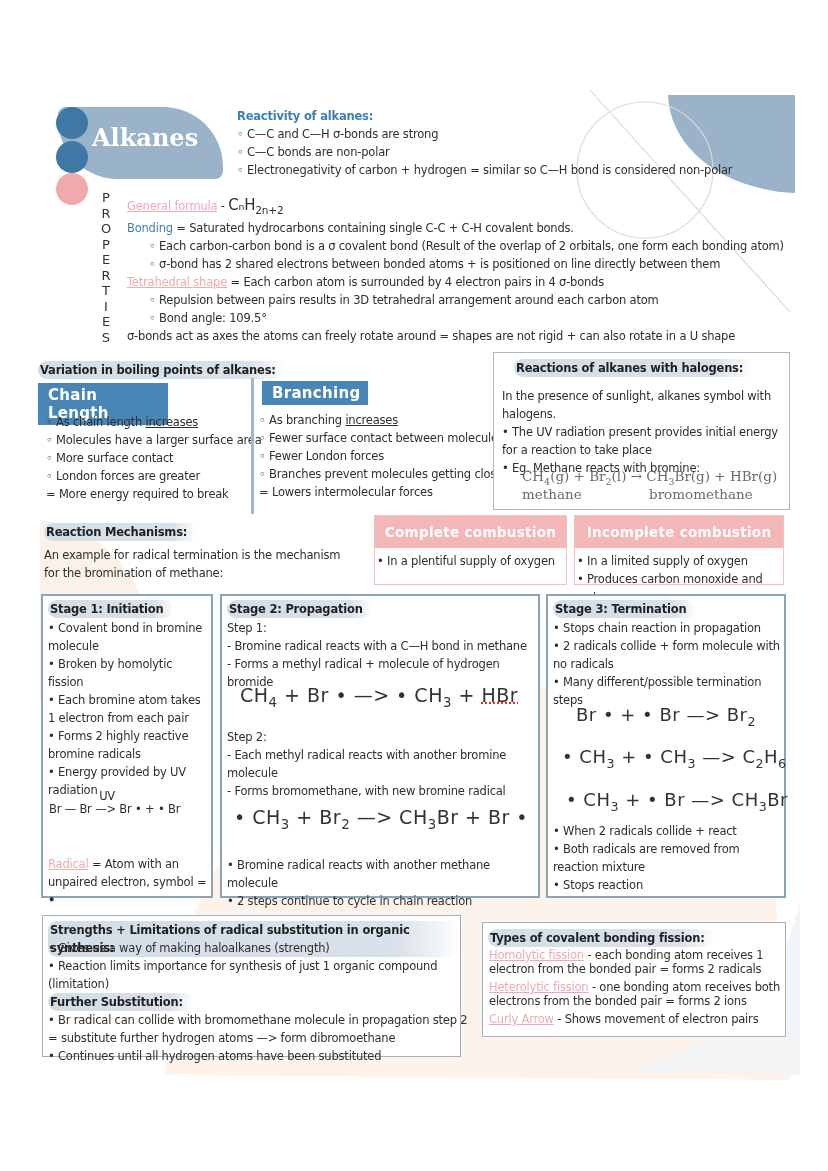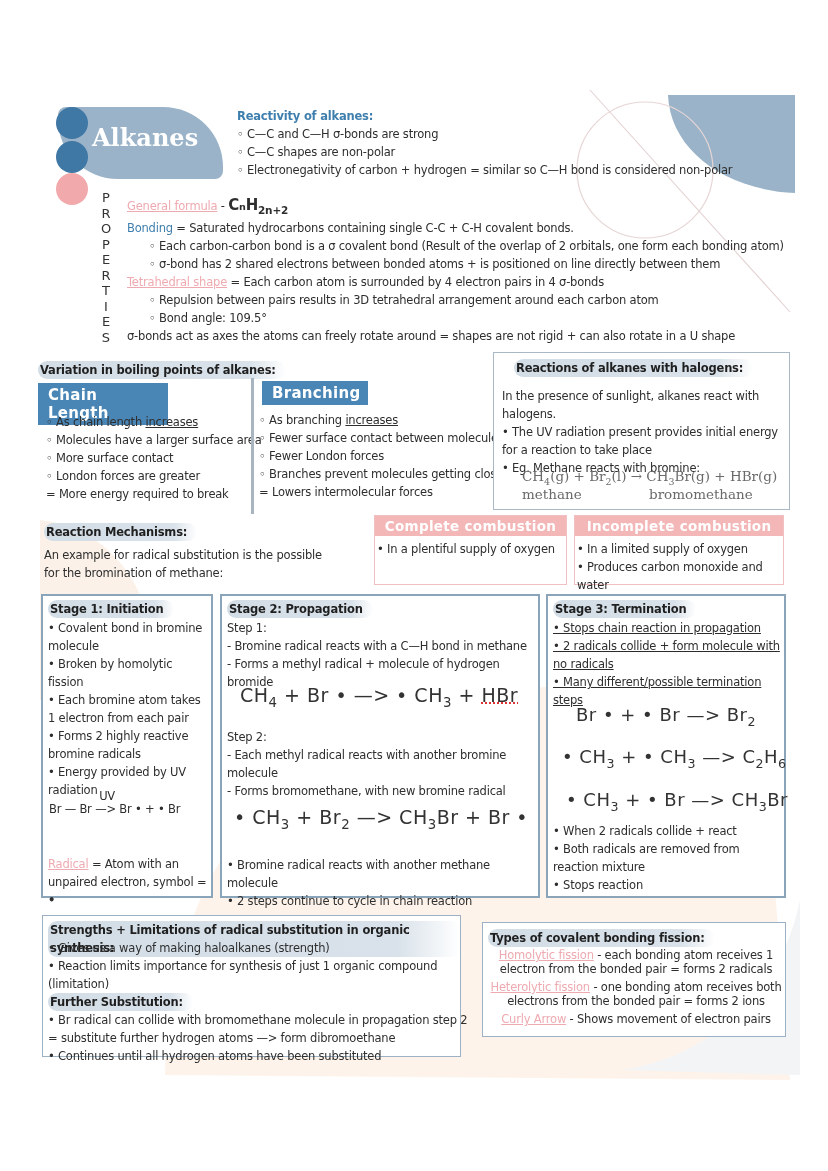--- a/index.html
+++ b/index.html
@@ -10,21 +10,21 @@
     color: #2b2b2b;
   }
   .abs { position: absolute; }
   .t { font-family: "DejaVu Sans", sans-serif; font-size: 11.5px; line-height: 18px; color: #2e2e2e; letter-spacing: -0.2px; }
   .pink { color: #eeaab0; text-decoration: underline; }
   .blue { color: #3f7fae; }
   .hl { display: inline-block; background: linear-gradient(90deg, #d3dde6 0%, #d9e2ea 85%, rgba(217,226,234,0) 100%); border-radius: 9px; padding: 0 10px 0 2px; font-weight: bold; color: #1f1f1f; }
   .box { position: absolute; background: #fff; border: 2px solid #8aa4ba; box-sizing: border-box; }
   .box.thin { border: 1.5px solid #a9b8c4; }
   .label-blue { position: absolute; background: #4a86b5; color: #fff; font-weight: bold; font-family: "DejaVu Sans", sans-serif; font-size: 15px; padding: 3px 10px; letter-spacing: 0.3px; }
-  .label-pink { background: #f3b7b8; color: #fff; font-weight: bold; font-size: 13.5px; padding: 2px 6px; letter-spacing: 0.3px; text-align: center; }
+  .label-pink { background: #f3b7b8; color: #fff; font-weight: bold; font-size: 13.5px; padding: 8px 6px; letter-spacing: 0.3px; text-align: center; }
   .eq { font-family: "DejaVu Sans", sans-serif; font-size: 19px; color: #333; letter-spacing: 0.5px; }
   .serif-eq { font-family: "DejaVu Serif", serif; font-size: 13.5px; color: #6a6a6a; }
   sub { font-size: 70%; }
 </style>
 </head>
 <body>
 
 <svg class="abs" style="left:0;top:0;" width="828" height="1171">
   <path d="M165 1075 C 170 760, 420 640, 760 700 L 790 1080 Z" fill="#fdf1e6" opacity="0.85"></path>
   <path d="M40 520 C 120 530, 160 600, 160 700 L 40 700 Z" fill="#fbefe6" opacity="0.9"></path>
@@ -38,40 +38,40 @@
   <div class="abs" style="left:14px;top:2px;width:165px;height:72px;background:#9ab3c8;border-radius:8px 60px 8px 60px;"></div>
   <div class="abs" style="left:12px;top:2px;width:32px;height:32px;border-radius:50%;background:#3f77a5;"></div>
   <div class="abs" style="left:12px;top:36px;width:32px;height:32px;border-radius:50%;background:#3f77a5;"></div>
   <div class="abs" style="left:12px;top:68px;width:32px;height:32px;border-radius:50%;background:#f2a9ac;"></div>
   <div class="abs" style="left:48px;top:18px;font-family:'DejaVu Serif',serif;font-weight:bold;font-size:24px;color:#fff;">Alkanes</div>
 </div>
 
 <div class="abs" style="left:237px;top:107px;">
   <div class="t blue" style="font-weight:bold;">Reactivity of alkanes:</div>
   <div class="t">◦ C—C and C—H  σ-bonds are strong</div>
-  <div class="t">◦ C—C shapes are non-polar</div>
+  <div class="t">◦ C—C bonds are non-polar</div>
   <div class="t">◦ Electronegativity of carbon + hydrogen = similar so C—H bond is considered non-polar</div>
 </div>
 
 <div class="abs" style="left:99px;top:190px;width:14px;font-size:13px;line-height:15.5px;text-align:center;color:#333;">
   <div>P</div>
   <div>R</div>
   <div>O</div>
   <div>P</div>
   <div>E</div>
   <div>R</div>
   <div>T</div>
   <div>I</div>
   <div>E</div>
   <div>S</div>
 </div>
 
 <div class="abs" style="left:127px;top:196px;width:690px;">
   <div class="t">
-    <span class="pink">General formula</span><span> - </span><span style="font-size:15px;font-weight:bold;"><span>CₙH</span><sub>2n+2</sub></span>
+    <span class="pink">General formula</span><span> - </span><span style="font-size:15px;"><span>CₙH</span><sub>2n+2</sub></span>
   </div>
   <div class="t">
     <span class="blue">Bonding</span><span> = Saturated hydrocarbons containing single C-C + C-H covalent bonds.</span>
   </div>
   <div class="t" style="padding-left:22px;">◦ Each carbon-carbon bond is a σ covalent bond  (Result of the overlap of 2 orbitals, one form each bonding atom)</div>
   <div class="t" style="padding-left:22px;">◦ σ-bond has 2 shared electrons between bonded atoms + is positioned on line directly between them</div>
   <div class="t">
     <span class="pink">Tetrahedral shape</span><span> =  Each carbon atom is surrounded by 4 electron pairs in 4 σ-bonds</span>
   </div>
   <div class="t" style="padding-left:22px;">◦ Repulsion between pairs results in 3D tetrahedral arrangement around each carbon atom</div>
@@ -98,36 +98,36 @@
   <div class="t">◦ Fewer London forces</div>
   <div class="t">◦ Branches prevent molecules getting closer</div>
   <div class="t">= Lowers intermolecular forces</div>
 </div>
 
 <div class="box thin" style="left:493px;top:352px;width:297px;height:158px;">
   <div class="abs t" style="left:20px;top:6px;">
     <span class="hl">Reactions of alkanes with halogens:</span>
   </div>
   <div class="abs" style="left:8px;top:34px;width:285px;">
-    <div class="t">In the presence of sunlight, alkanes react with halogens.</div>
+    <div class="t">In the presence of sunlight, alkanes symbol with halogens.</div>
     <div class="t">• The UV radiation present provides initial energy for a reaction to take place</div>
     <div class="t">• Eg. Methane reacts with bromine:</div>
   </div>
   <div class="abs serif-eq" style="left:28px;top:115px;white-space:nowrap;">
     <span>CH</span><sub>4</sub><span>(g) + Br</span><sub>2</sub><span>(l) → CH</span><sub>3</sub><span>Br(g) + HBr(g)</span>
   </div>
   <div class="abs serif-eq" style="left:28px;top:133px;">methane</div>
   <div class="abs serif-eq" style="left:155px;top:133px;">bromomethane</div>
 </div>
 
 <div class="abs t" style="left:44px;top:523px;">
   <span class="hl">Reaction Mechanisms:</span>
 </div>
 <div class="abs" style="left:44px;top:546px;">
-  <div class="t">An example for radical substitution is the possible</div>
+  <div class="t">An example for radical termination is the mechanism</div>
   <div class="t">for the bromination of methane:</div>
 </div>
 
 <div class="abs" style="left:374px;top:515px;width:193px;height:70px;border:1.5px solid #f0c0c2;box-sizing:border-box;background:#fff;">
   <div class="label-pink">Complete combustion</div>
   <div class="t" style="padding-left:2px;margin-top:4px;">• In a plentiful supply of oxygen</div>
 </div>
 <div class="abs" style="left:574px;top:515px;width:210px;height:70px;border:1.5px solid #f0c0c2;box-sizing:border-box;background:#fff;">
   <div class="label-pink">Incomplete combustion</div>
   <div class="t" style="padding-left:2px;margin-top:4px;">• In a limited supply of oxygen</div>
@@ -181,21 +181,21 @@
   <div class="abs" style="left:5px;top:260px;width:310px;">
     <div class="t">• Bromine radical reacts with another methane molecule</div>
     <div class="t">• 2 steps continue to cycle in chain reaction</div>
   </div>
 </div>
 
 <div class="box" style="left:546px;top:594px;width:240px;height:304px;">
   <div class="abs t" style="left:5px;top:4px;">
     <span class="hl">Stage 3: Termination</span>
   </div>
-  <div class="abs" style="left:5px;top:23px;width:230px;text-decoration:underline;">
+  <div class="abs" style="left:5px;top:23px;width:230px;">
     <div class="t">• Stops chain reaction in propagation</div>
     <div class="t">• 2 radicals collide + form molecule with no radicals</div>
     <div class="t">• Many different/possible termination steps</div>
   </div>
   <div class="abs eq" style="left:28px;top:108px;white-space:nowrap;font-size:18px;">
     <span>Br •  +  • Br  —&gt;  Br</span><sub>2</sub>
   </div>
   <div class="abs eq" style="left:14px;top:150px;white-space:nowrap;font-size:18px;">
     <span>• CH</span><sub>3</sub><span>  +  • CH</span><sub>3</sub><span> —&gt; C</span><sub>2</sub><span>H</span><sub>6</sub>
   </div>
@@ -220,18 +220,18 @@
     <div class="t">• Br radical can collide with bromomethane molecule in propagation step 2</div>
     <div class="t">= substitute further hydrogen atoms —&gt; form dibromoethane</div>
     <div class="t">• Continues until all hydrogen atoms have been substituted</div>
   </div>
 </div>
 
 <div class="box thin" style="left:482px;top:922px;width:304px;height:115px;border-color:#9cb2c4;">
   <div class="abs t" style="left:5px;top:6px;">
     <span class="hl">Types of covalent bonding fission:</span>
   </div>
-  <div class="abs" style="left:6px;top:25px;width:294px;text-align:center;">
+  <div class="abs" style="left:6px;top:25px;width:294px;">
     <div class="t" style="line-height:14px;margin-bottom:4px;"><span class="pink">Homolytic fission</span><span> - each bonding atom receives 1 electron from the bonded pair = forms 2 radicals</span></div>
     <div class="t" style="line-height:14px;margin-bottom:4px;"><span class="pink">Heterolytic fission</span><span> - one bonding atom receives both electrons from the bonded pair = forms 2 ions</span></div>
     <div class="t" style="line-height:14px;"><span class="pink">Curly Arrow</span><span> - Shows movement of electron pairs</span></div>
   </div>
 </div>
 
 </body></html>

